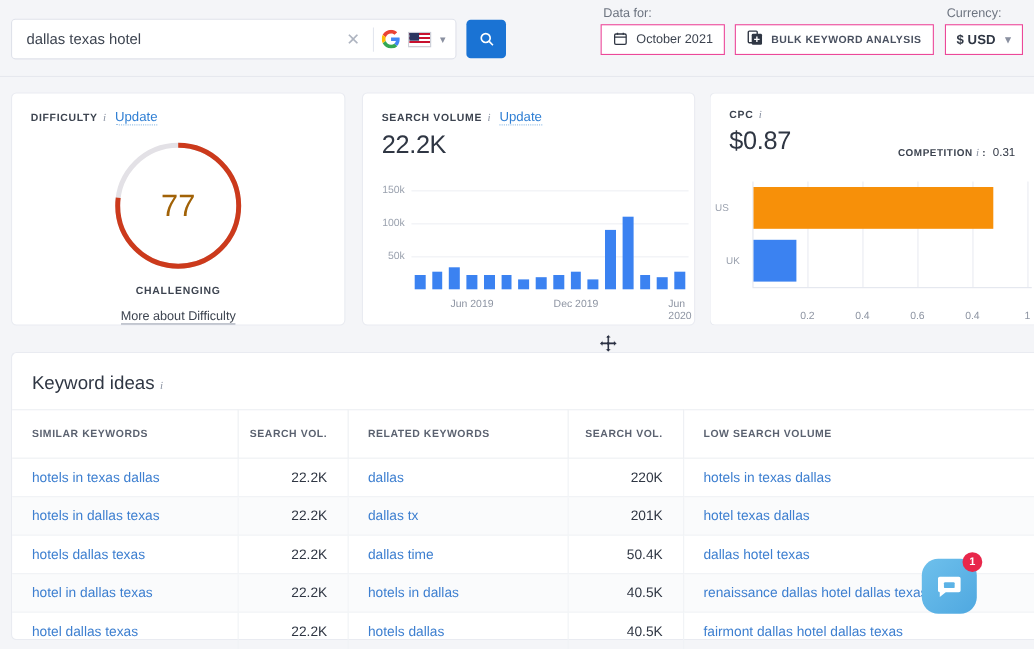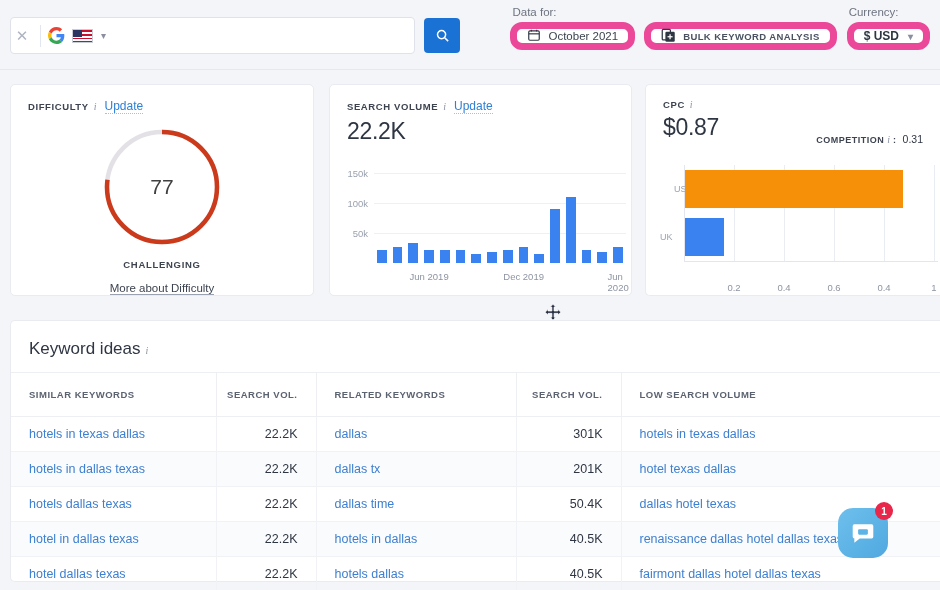--- a/index.html
+++ b/index.html
@@ -63,21 +63,21 @@
     background: #1a73d4; border-radius: 4px; border: 0;
     display: flex; align-items: center; justify-content: center;
     cursor: pointer;
   }
 
   .topright { position: absolute; right: 0px; top: 6px; display: flex; align-items: flex-end; }
   .tr-group { margin-right: 10px; }
   .tr-label { font-size: 11.5px; color: #6d7480; margin-bottom: 4px; padding-left: 2px; }
   .tr-row { display: flex; align-items: center; gap: 9px; }
   .pill {
-    height: 28px; background: #fff; border: 7px solid #ec4899; border-radius: 12px;
+    height: 28px; background: #fff; border: 1px solid #ec4899; border-radius: 0;
     display: flex; align-items: center; padding: 0 10px; gap: 7px;
     font-size: 11.5px; color: #3d4450; cursor: pointer; white-space: nowrap;
   }
   .pill.caps { font-size: 9.5px; letter-spacing: .4px; font-weight: bold; color: #4a5160; }
   .pill.cur { font-size: 12px; font-weight: bold; color: #2f3643; }
 
   .mini-ico { display: inline-block; }
 
   
   .cards { position: absolute; left: 0; top: 78px; width: 821px; height: 222px; }
@@ -106,21 +106,21 @@
     border-bottom: 1px dotted #9cc3e8; margin-left: 3px;
   }
   .big-num {
     font-size: 23px; color: #2f3643; padding: 4px 0 0 17px; letter-spacing: -.3px;
   }
 
   
   .donut-wrap { position: relative; width: 128px; height: 128px; margin: 9px auto 0; }
   .donut-num {
     position: absolute; inset: 0; display: flex; align-items: center; justify-content: center;
-    font-size: 21px; color: #404040;
+    font-size: 28px; color: #a16207;
   }
   .dif-label {
     text-align: center; font-size: 9.5px; font-weight: bold; letter-spacing: .7px;
     color: #3d4450; margin-top: 8px;
   }
   .more-link {
     display: block; text-align: center; margin-top: 12px;
     font-size: 11.5px; color: #3d4450; cursor: pointer;
   }
   .more-link span { border-bottom: 1px solid #9aa1b0; }
@@ -191,20 +191,21 @@
 
   
   .cursor { position: absolute; left: 543px; top: 303px; width: 20px; height: 20px; }
 </style>
 </head>
 <body>
 
 <div class="topbar">
 
   <div class="search-wrap">
+    <input class="search-input" value="dallas texas hotel" placeholder="Enter keyword" style="">
     <div class="clear-x">✕</div>
     <div class="sep-v"></div>
     <div class="g-logo">
       <svg width="17" height="17" viewBox="0 0 48 48">
         <path fill="#EA4335" d="M24 9.5c3.5 0 6.6 1.2 9 3.6l6.8-6.8C35.6 2.4 30.2 0 24 0 14.6 0 6.5 5.4 2.6 13.2l7.9 6.2C12.4 13.7 17.7 9.5 24 9.5z"></path>
         <path fill="#4285F4" d="M46.1 24.6c0-1.6-.1-3.2-.4-4.6H24v9.1h12.4c-.5 2.9-2.2 5.3-4.6 7l7.6 5.9c4.4-4.1 6.7-10.2 6.7-17.4z"></path>
         <path fill="#FBBC05" d="M10.5 28.6c-.5-1.4-.8-2.9-.8-4.6s.3-3.2.8-4.6l-7.9-6.2C1 16.4 0 20.1 0 24s1 7.6 2.6 10.8l7.9-6.2z"></path>
         <path fill="#34A853" d="M24 48c6.5 0 11.9-2.1 15.9-5.8l-7.6-5.9c-2.1 1.4-4.8 2.3-8.3 2.3-6.3 0-11.6-4.2-13.5-9.9l-7.9 6.2C6.5 42.6 14.6 48 24 48z"></path>
       </svg>
     </div>
@@ -336,21 +337,21 @@
         <div class="cxlbl" style="left: 138px; top: 108px;">0.4</div>
         <div class="cgridline" style="left: 188px; top: 4px; height: 96px;"></div>
         <div class="cxlbl" style="left: 188px; top: 108px;">0.6</div>
         <div class="cgridline" style="left: 238px; top: 4px; height: 96px;"></div>
         <div class="cxlbl" style="left: 238px; top: 108px;">0.4</div>
         <div class="cgridline" style="left: 288px; top: 4px; height: 96px;"></div>
         <div class="cxlbl" style="left: 288px; top: 108px;">1</div>
         <div class="caxis" style="left: 38px; top: 4px; width: 1px; height: 96px;"></div>
         <div class="caxis" style="left: 38px; top: 100px; width: 254px; height: 1px;"></div>
         <div class="cbar" title="US: 0.87" style="left: 39px; top: 9px; width: 217.5px; background: rgb(247, 144, 9);"></div>
-        <div class="crowlbl" style="left: 28px; top: 28px;">US</div>
+        <div class="crowlbl" style="left: 4px; top: 28px;">US</div>
         <div class="cbar" title="UK: 0.155" style="left: 39px; top: 57px; width: 38.75px; background: rgb(59, 130, 241);"></div>
         <div class="crowlbl" style="left: 14px; top: 76px;">UK</div>
       </div>
   </div>
 </div>
 
 <div class="kpanel">
   <h2>
     <span>Keyword ideas</span>
     <span class="info-i">i</span>
@@ -363,21 +364,21 @@
           <th style="width: 200px;">RELATED KEYWORDS</th>
           <th class="num" style="width: 105px;">SEARCH VOL.</th>
           <th style="width: auto;">LOW SEARCH VOLUME</th>
         </tr>
       </thead>
     <tbody id="kt-body">
         <tr>
           <td class="kw">hotels in texas dallas</td>
           <td class="num">22.2K</td>
           <td class="kw">dallas</td>
-          <td class="num">301K</td>
+          <td class="num">220K</td>
           <td class="kw">hotels in texas dallas</td>
         </tr>
         <tr class="alt">
           <td class="kw">hotels in dallas texas</td>
           <td class="num">22.2K</td>
           <td class="kw">dallas tx</td>
           <td class="num">201K</td>
           <td class="kw">hotel texas dallas</td>
         </tr>
         <tr>

